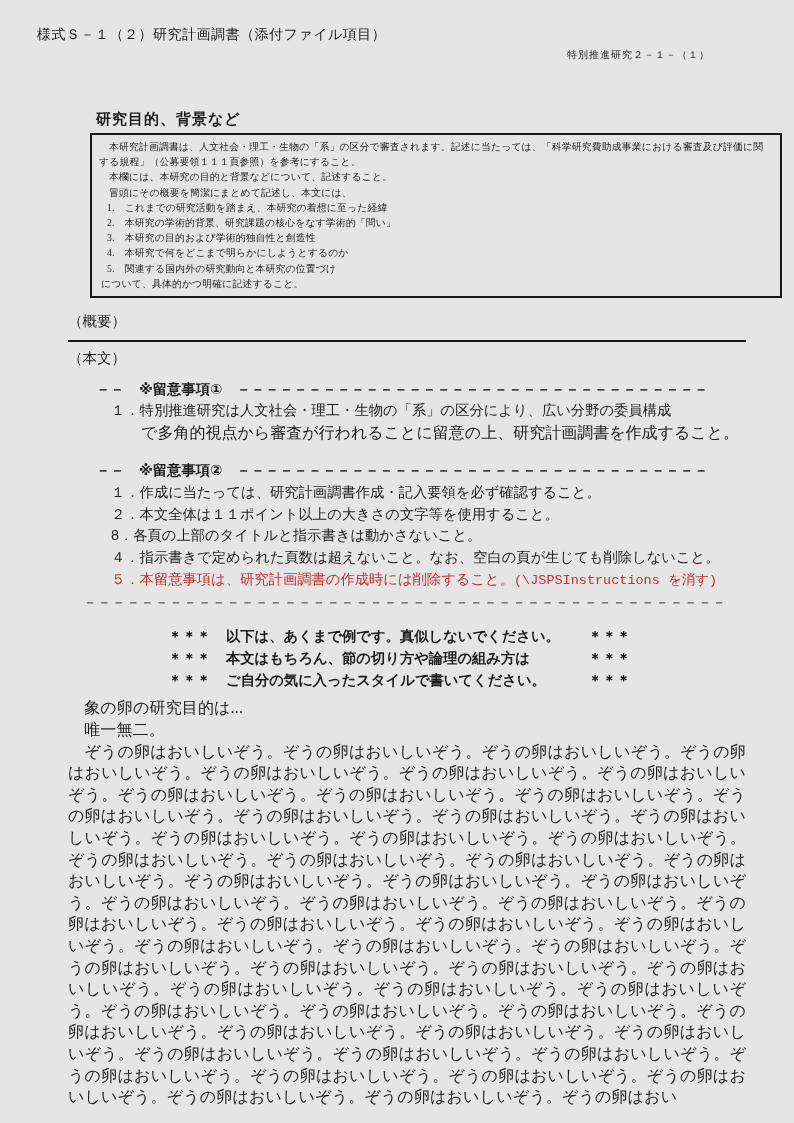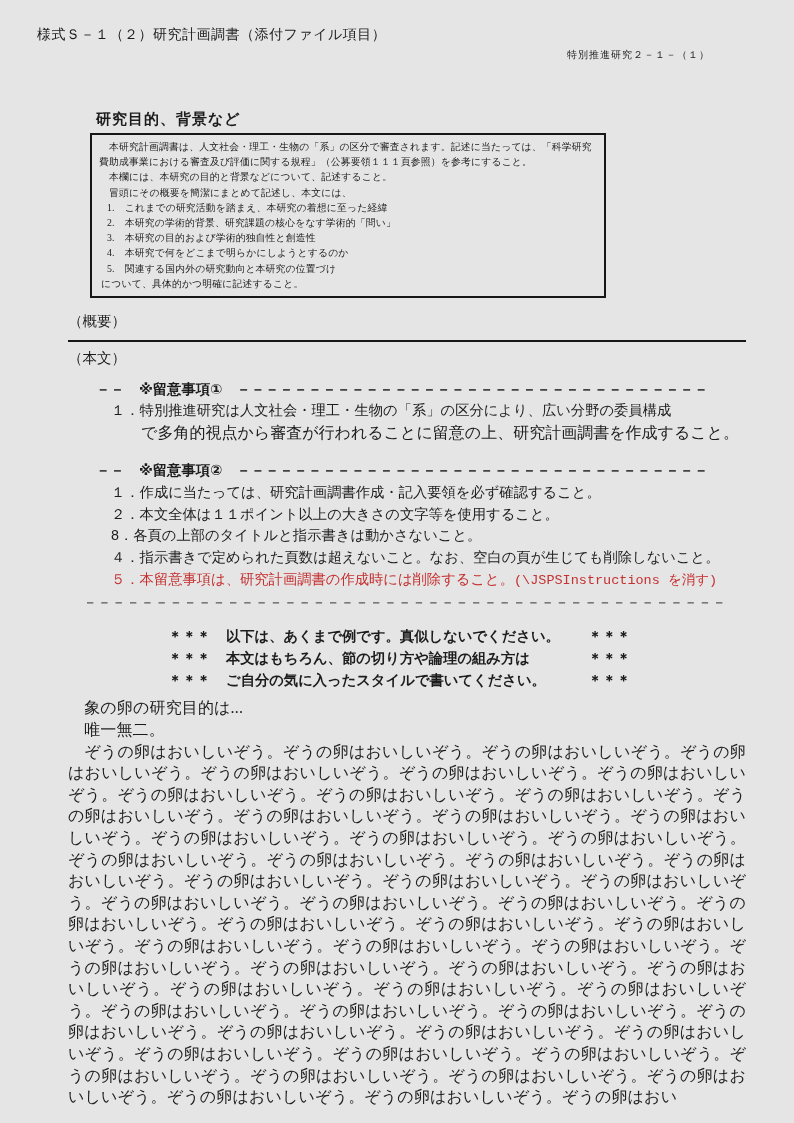--- a/index.html
+++ b/index.html
@@ -18,21 +18,21 @@
   .doc-code   { position:absolute; right:84px; top:48px; font-size:10px; letter-spacing:1px; white-space:nowrap; }
 
   .content { position:absolute; top:78px; left:68px; right:48px;margin-top:32px; }
 
   .section-title {
     font-family:"Liberation Sans","DejaVu Sans",sans-serif;
     font-weight:bold; font-size:15px; margin:0 0 4px 28px; letter-spacing:1px;
   }
 
   .inst-box {
-    margin-left:22px; width:516px; border:2px solid #171717;
+    margin-left:22px; width:692px; border:2px solid #171717;
     padding:4px 7px 5px 7px; font-size:9.8px; line-height:15.2px; letter-spacing:.2px;
   }
   .inst-box .box-item { padding-left:8px; }
   .inst-box .box-closing { padding-left:2px; }
 
   .main { font-size:14.5px; line-height:21.8px; }
 
   .summary-label { margin-top:13px; }
   .summary-text  { margin-top:3px; letter-spacing:.5px; }
 

